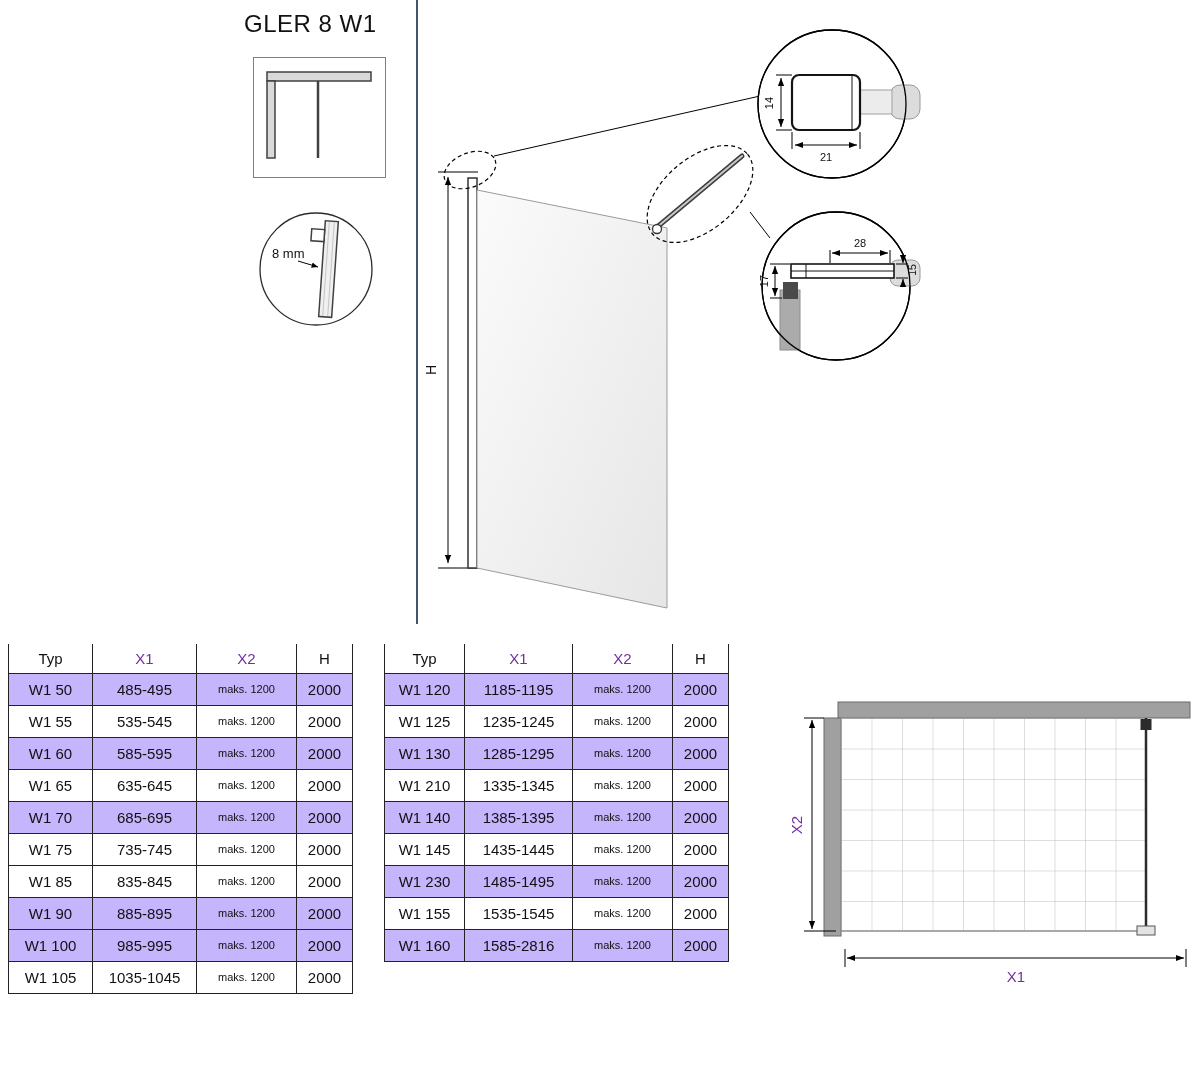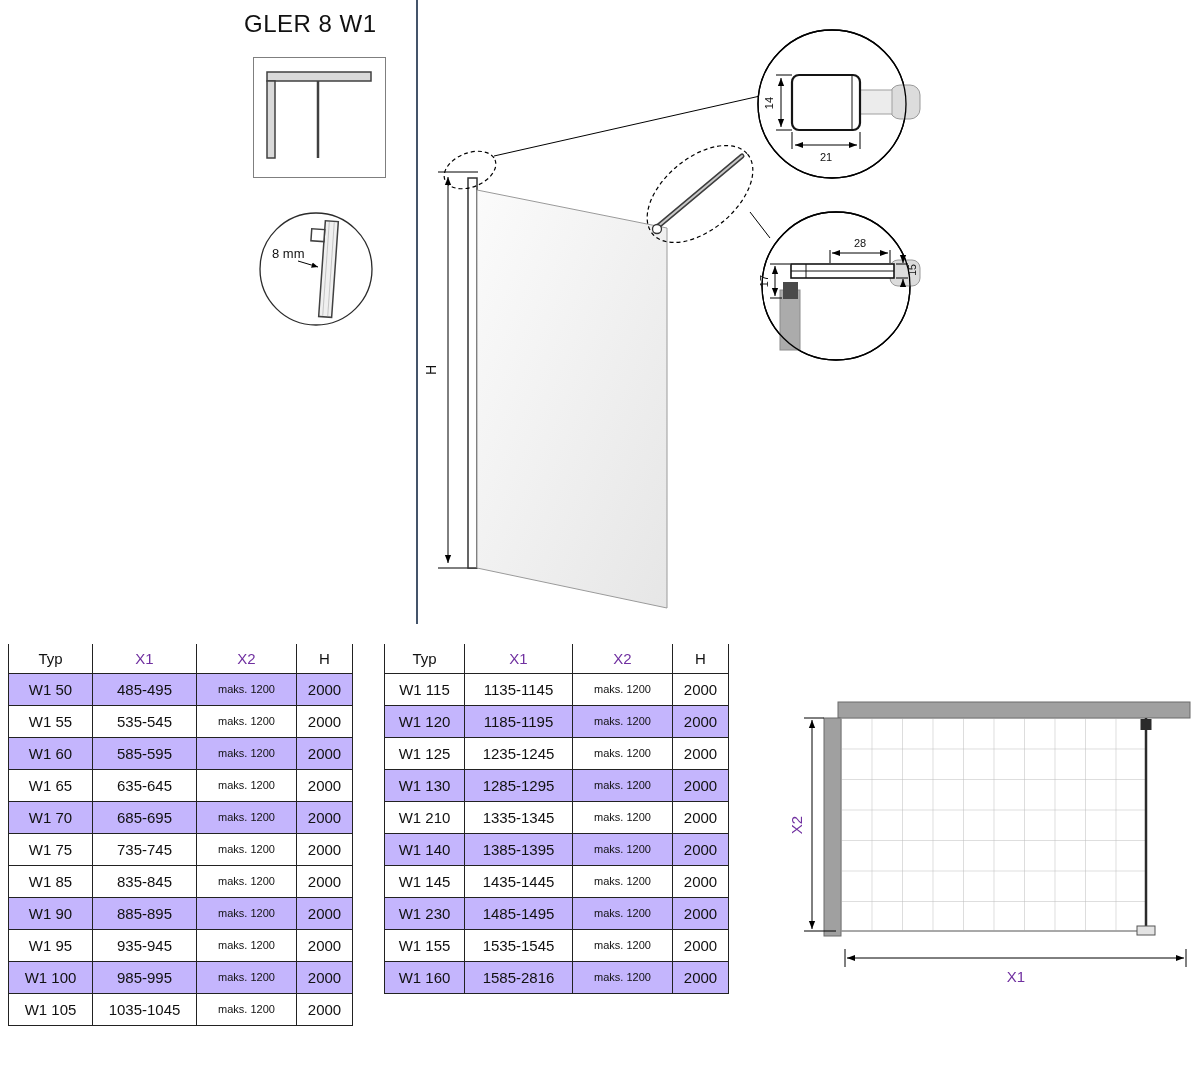--- a/index.html
+++ b/index.html
@@ -200,26 +200,20 @@
           <td>835-845</td>
           <td class="maks">maks. 1200</td>
           <td>2000</td>
         </tr>
         <tr class="shade">
           <td class="typ">W1 90</td>
           <td>885-895</td>
           <td class="maks">maks. 1200</td>
           <td>2000</td>
         </tr>
-        <tr>
-          <td class="typ">W1 95</td>
-          <td>935-945</td>
-          <td class="maks">maks. 1200</td>
-          <td>2000</td>
-        </tr>
         <tr class="shade">
           <td class="typ">W1 100</td>
           <td>985-995</td>
           <td class="maks">maks. 1200</td>
           <td>2000</td>
         </tr>
         <tr>
           <td class="typ">W1 105</td>
           <td>1035-1045</td>
           <td class="maks">maks. 1200</td>
@@ -236,26 +230,20 @@
       </colgroup>
   <thead>
         <tr>
           <th class="typ">Typ</th>
           <th class="purple">X1</th>
           <th class="purple">X2</th>
           <th>H</th>
         </tr>
       </thead>
       <tbody>
-        <tr>
-          <td class="typ">W1 115</td>
-          <td>1135-1145</td>
-          <td class="maks">maks. 1200</td>
-          <td>2000</td>
-        </tr>
         <tr class="shade">
           <td class="typ">W1 120</td>
           <td>1185-1195</td>
           <td class="maks">maks. 1200</td>
           <td>2000</td>
         </tr>
         <tr>
           <td class="typ">W1 125</td>
           <td>1235-1245</td>
           <td class="maks">maks. 1200</td>

